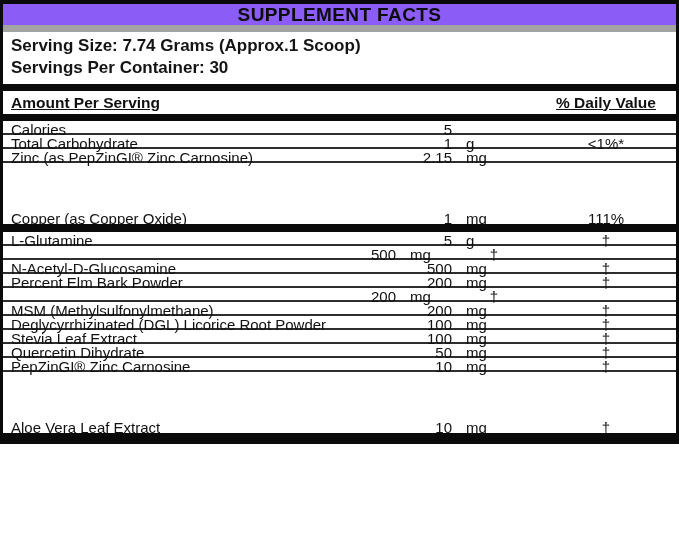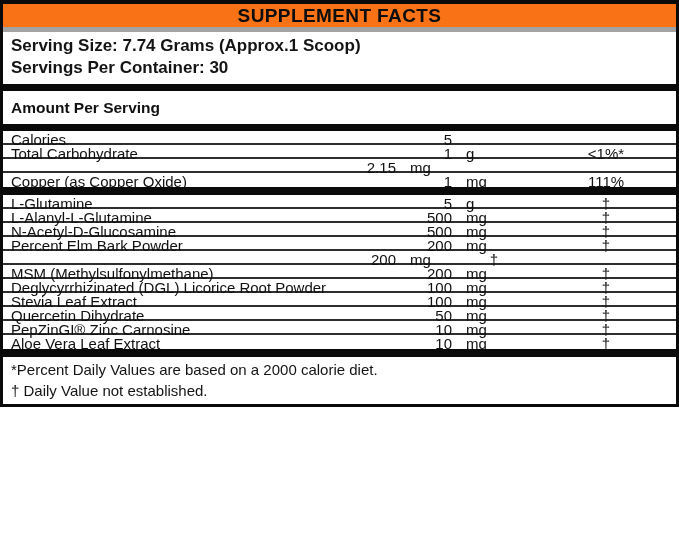--- a/index.html
+++ b/index.html
@@ -14,22 +14,22 @@
 
   .panel {
     width: 679px;
     border: 3px solid #0a0a0a;
     border-top-width: 4px;
     background: #fff;
   }
 
   .title-bar {
     height: 28px;
-    background: #f97316;
-    border-bottom: 5px solid #a3a3a3;
+    background: #8b5cf6;
+    border-bottom: 7px solid #a3a3a3;
     display: flex; align-items: center; justify-content: center;
   }
   .title-bar h1 {
     font-size: 19px; font-weight: 700; letter-spacing: 0.4px; color: #0d0d0d;
   }
 
   .serving-block { padding: 3px 0 5px 0; }
   .serving-line {
     font-size: 17px; font-weight: 700; color: #141414;
     padding: 1px 8px; line-height: 20px;
@@ -44,26 +44,26 @@
     grid-template-columns: 1fr 56px 84px 140px;
     align-items: center;
     height: 14px;
     font-size: 15px;
   }
   .grid-row .c-name   { padding-left: 8px; text-align: left; white-space: nowrap; }
   .grid-row .c-amount { text-align: right; }
   .grid-row .c-unit   { text-align: left; padding-left: 14px; }
   .grid-row .c-dv     { text-align: center; }
 
-  .header-row { font-weight: 700; height: 33px; }
+  .header-row { font-weight: 700; height: 23px; text-decoration: underline; }
   .header-row .c-head-left { padding-left: 8px; font-size: 15.5px; }
   .header-row .c-head-right { text-align: center; font-size: 15.5px; }
 
   .rows .grid-row { border-bottom: 2px solid #2e2e2e; }
-  .rows .grid-row:last-child { border-bottom: none; }
+  .rows .grid-row:last-child { border-bottom: none; margin-top: 47px; }
 
   .footnotes { padding: 2px 0 3px 0; }
   .footnote {
     font-size: 15px; line-height: 21px; padding: 0 8px; color: #141414;
   }
 
   .other-line {
     padding: 5px 8px 0 8px;
     font-size: 15px; line-height: 18px; color: #141414;
   }
@@ -82,38 +82,40 @@
       <div class="serving-line">Serving Size: 7.74 Grams (Approx.1 Scoop)</div>
       <div class="serving-line">Servings Per Container: 30</div>
     </div>
 
     <div class="bar thick"></div>
 
     <div class="grid-row header-row">
       <div class="c-head-left">Amount Per Serving</div>
       <div></div>
         <div></div>
+      <div class="c-head-right">% Daily Value</div>
     </div>
 
     <div class="bar thick"></div>
 
     <div class="rows">
       <div class="grid-row">
         <div class="c-name">Calories</div>
         <div class="c-amount">5</div>
         <div class="c-unit"></div>
         <div class="c-dv"></div>
       </div>
       <div class="grid-row">
         <div class="c-name">Total Carbohydrate</div>
         <div class="c-amount">1</div>
         <div class="c-unit">g</div>
         <div class="c-dv">&lt;1%*</div>
       </div>
       <div class="grid-row">
+        <div class="c-name">Zinc (as PepZinGI® Zinc Carnosine)</div>
         <div class="c-amount">2.15</div>
         <div class="c-unit">mg</div>
       </div>
       <div class="grid-row">
         <div class="c-name">Copper (as Copper Oxide)</div>
         <div class="c-amount">1</div>
         <div class="c-unit">mg</div>
         <div class="c-dv">111%</div>
       </div>
     </div>
@@ -121,21 +123,20 @@
     <div class="bar thick2"></div>
 
     <div class="rows">
       <div class="grid-row">
         <div class="c-name">L-Glutamine</div>
         <div class="c-amount">5</div>
         <div class="c-unit">g</div>
         <div class="c-dv">†</div>
       </div>
       <div class="grid-row">
-        <div class="c-name">L-Alanyl-L-Glutamine</div>
         <div class="c-amount">500</div>
         <div class="c-unit">mg</div>
         <div class="c-dv">†</div>
       </div>
       <div class="grid-row">
         <div class="c-name">N-Acetyl-D-Glucosamine</div>
         <div class="c-amount">500</div>
         <div class="c-unit">mg</div>
         <div class="c-dv">†</div>
       </div>
@@ -183,23 +184,19 @@
       <div class="grid-row">
         <div class="c-name">Aloe Vera Leaf Extract</div>
         <div class="c-amount">10</div>
         <div class="c-unit">mg</div>
         <div class="c-dv">†</div>
       </div>
     </div>
 
     <div class="bar thick2"></div>
 
-    <div class="footnotes">
-      <div class="footnote">*Percent Daily Values are based on a 2000 calorie diet.</div>
-      <div class="footnote">† Daily Value not established.</div>
-    </div>
 
   </div>
 
   <div class="other-line">
     
   </div>
 </div>
 
 </body></html>

